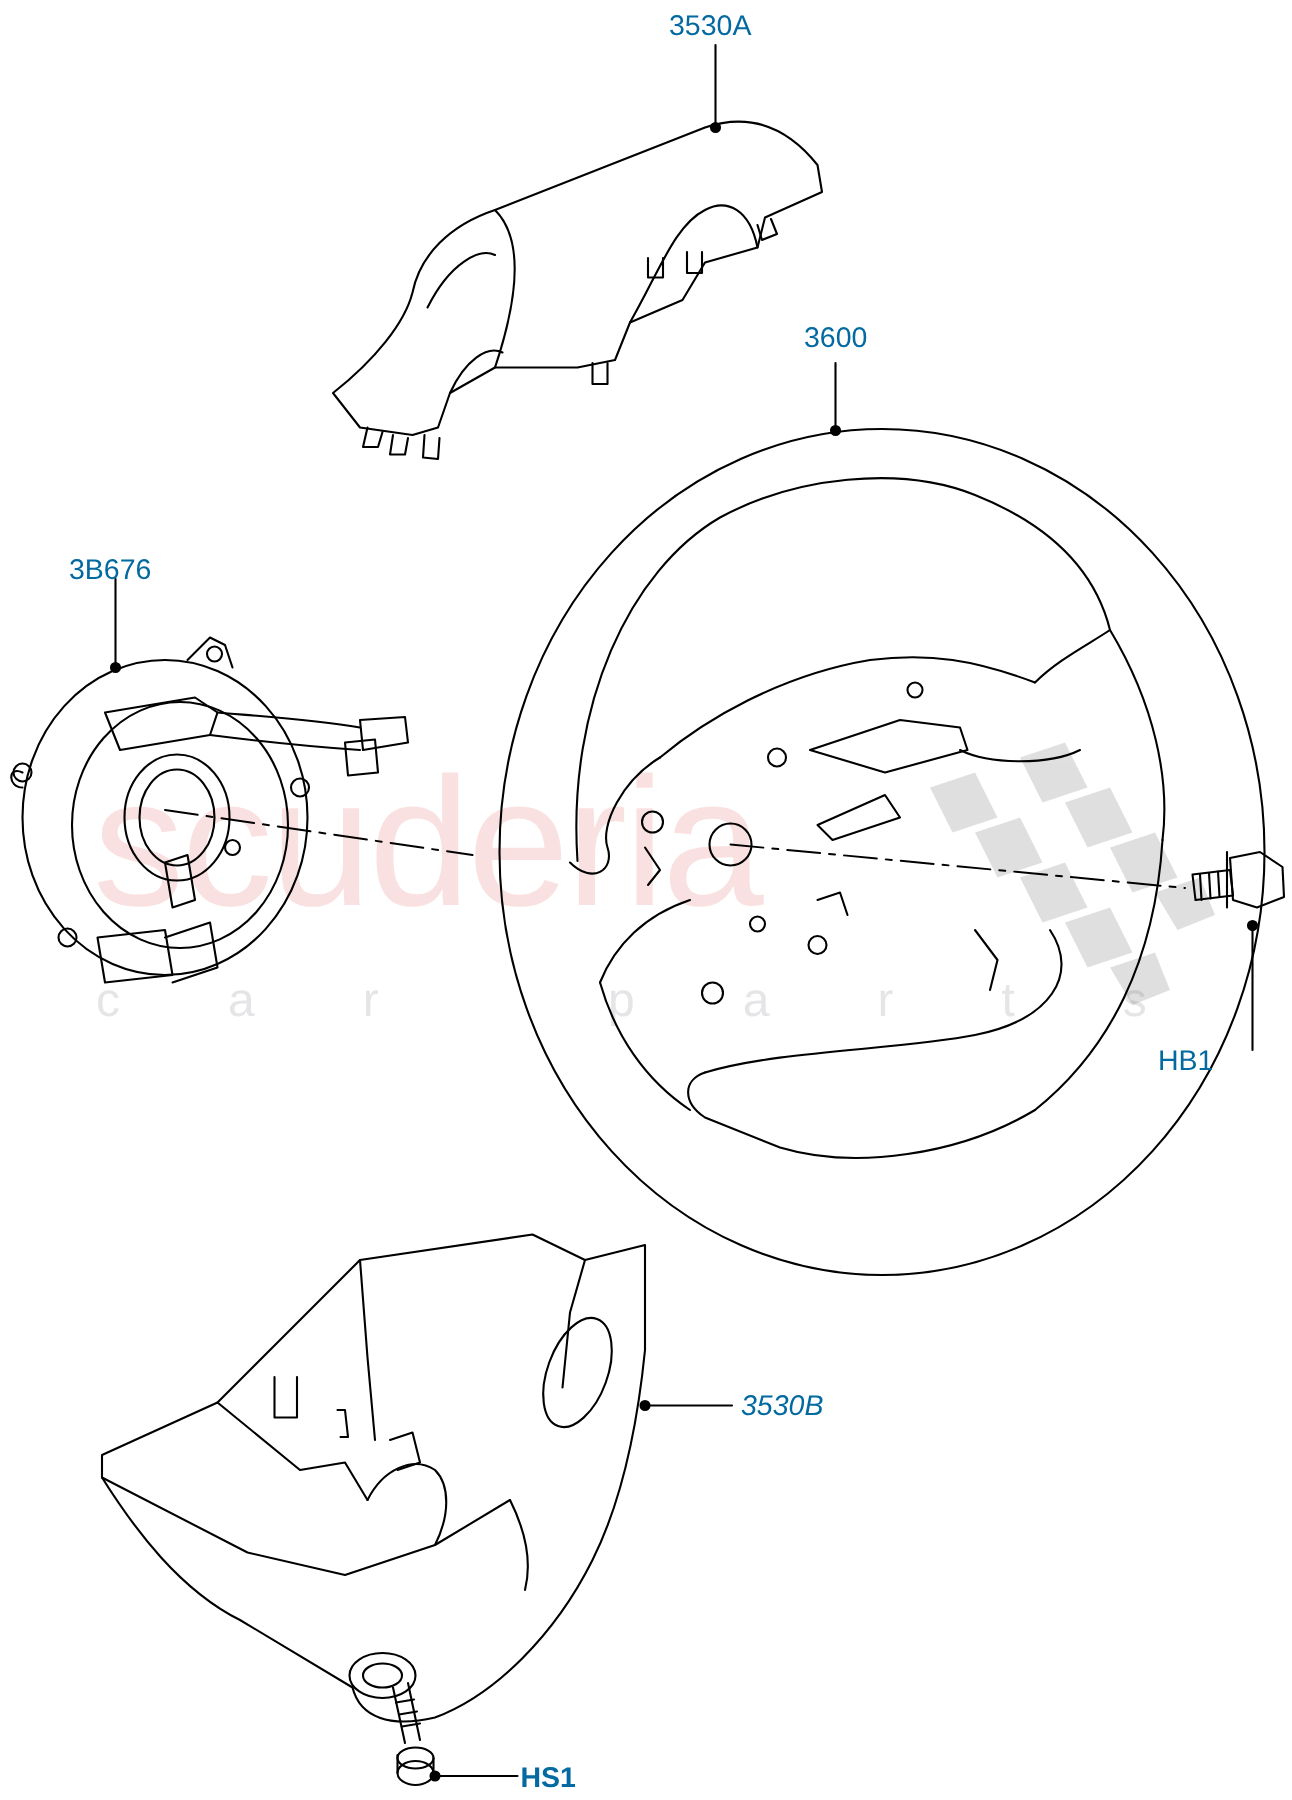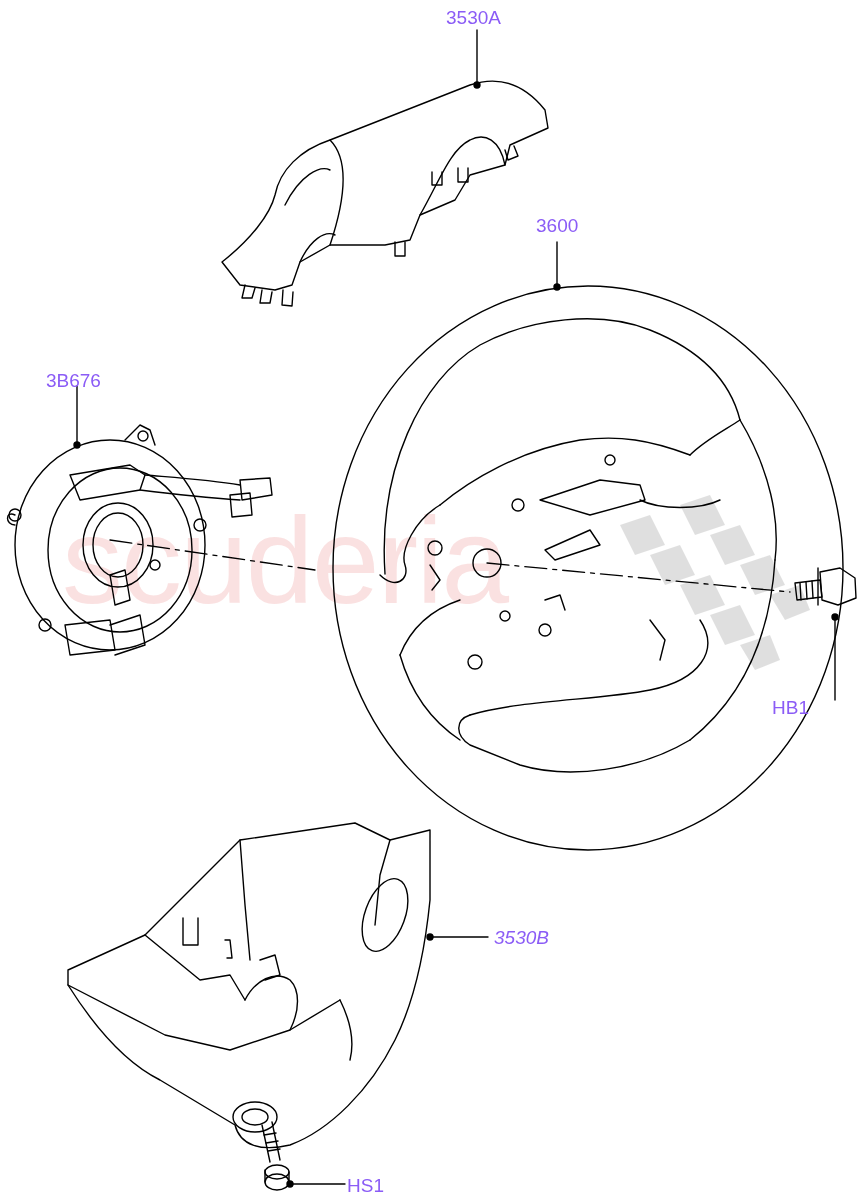--- a/index.html
+++ b/index.html
@@ -1,34 +1,35 @@
 <!DOCTYPE html>
 <html><head>
 <meta charset="utf-8">
 <style>
   html, body { margin: 0; padding: 0; background: #ffffff; }
   body { width: 861px; height: 1200px; position: relative; overflow: hidden;
          font-family: "Liberation Sans", sans-serif; }
   .canvas { position: absolute; left: 0; top: 0; width: 861px; height: 1200px; }
-  .label { position: absolute; color: #8b5cf6; font-size: 19px; line-height: 20px;
+  .label { position: absolute; color: #0369a1; font-size: 19px; line-height: 20px;
            font-family: "Liberation Sans", sans-serif; white-space: nowrap; cursor: pointer; }
   .watermark-main { position: absolute; left: 62px; top: 500px; font-size: 122px;
                     color: rgba(230,120,120,0.22); font-family: "Liberation Sans", sans-serif;
                     letter-spacing: -2px; line-height: 1; pointer-events: none; }
   .watermark-sub { position: absolute; left: 64px; top: 650px; font-size: 32px;
                    color: rgba(160,160,170,0.28); font-family: "Liberation Sans", sans-serif;
                    letter-spacing: 72px; line-height: 1; pointer-events: none; }
   svg { position: absolute; left: 0; top: 0; }
 </style>
 </head>
 <body>
 
 <div class="canvas">
 
   <div class="watermark-main">scuderia</div>
+  <div class="watermark-sub">car parts</div>
 
   <svg width="861" height="1200" viewBox="0 0 861 1200">
     <g fill="none" stroke="#000" stroke-width="1.4" stroke-linejoin="round" stroke-linecap="round">
 
       <g opacity="0.18" fill="#555" stroke="none">
         <polygon points="620,525 650,515 665,545 635,555"></polygon>
         <polygon points="680,505 710,495 725,525 695,535"></polygon>
         <polygon points="650,555 680,545 695,575 665,585"></polygon>
         <polygon points="710,535 740,525 755,555 725,565"></polygon>
         <polygon points="680,585 710,575 725,605 695,615"></polygon>
@@ -157,14 +158,14 @@
       <line x1="290" y1="1184" x2="345" y2="1184"></line>
       <circle cx="290" cy="1184" r="3" fill="#000"></circle>
     </g>
   </svg>
 
   <div class="label" style="left:446px;top:8px;">3530A</div>
   <div class="label" style="left:536px;top:216px;">3600</div>
   <div class="label" style="left:46px;top:371px;">3B676</div>
   <div class="label" style="left:772px;top:698px;">HB1</div>
   <div class="label" style="left:494px;top:928px;font-style:italic;">3530B</div>
-  <div class="label" style="left:347px;top:1176px;">HS1</div>
+  <div class="label" style="left:347px;top:1176px;font-weight:bold;">HS1</div>
 </div>
 
 </body></html>

